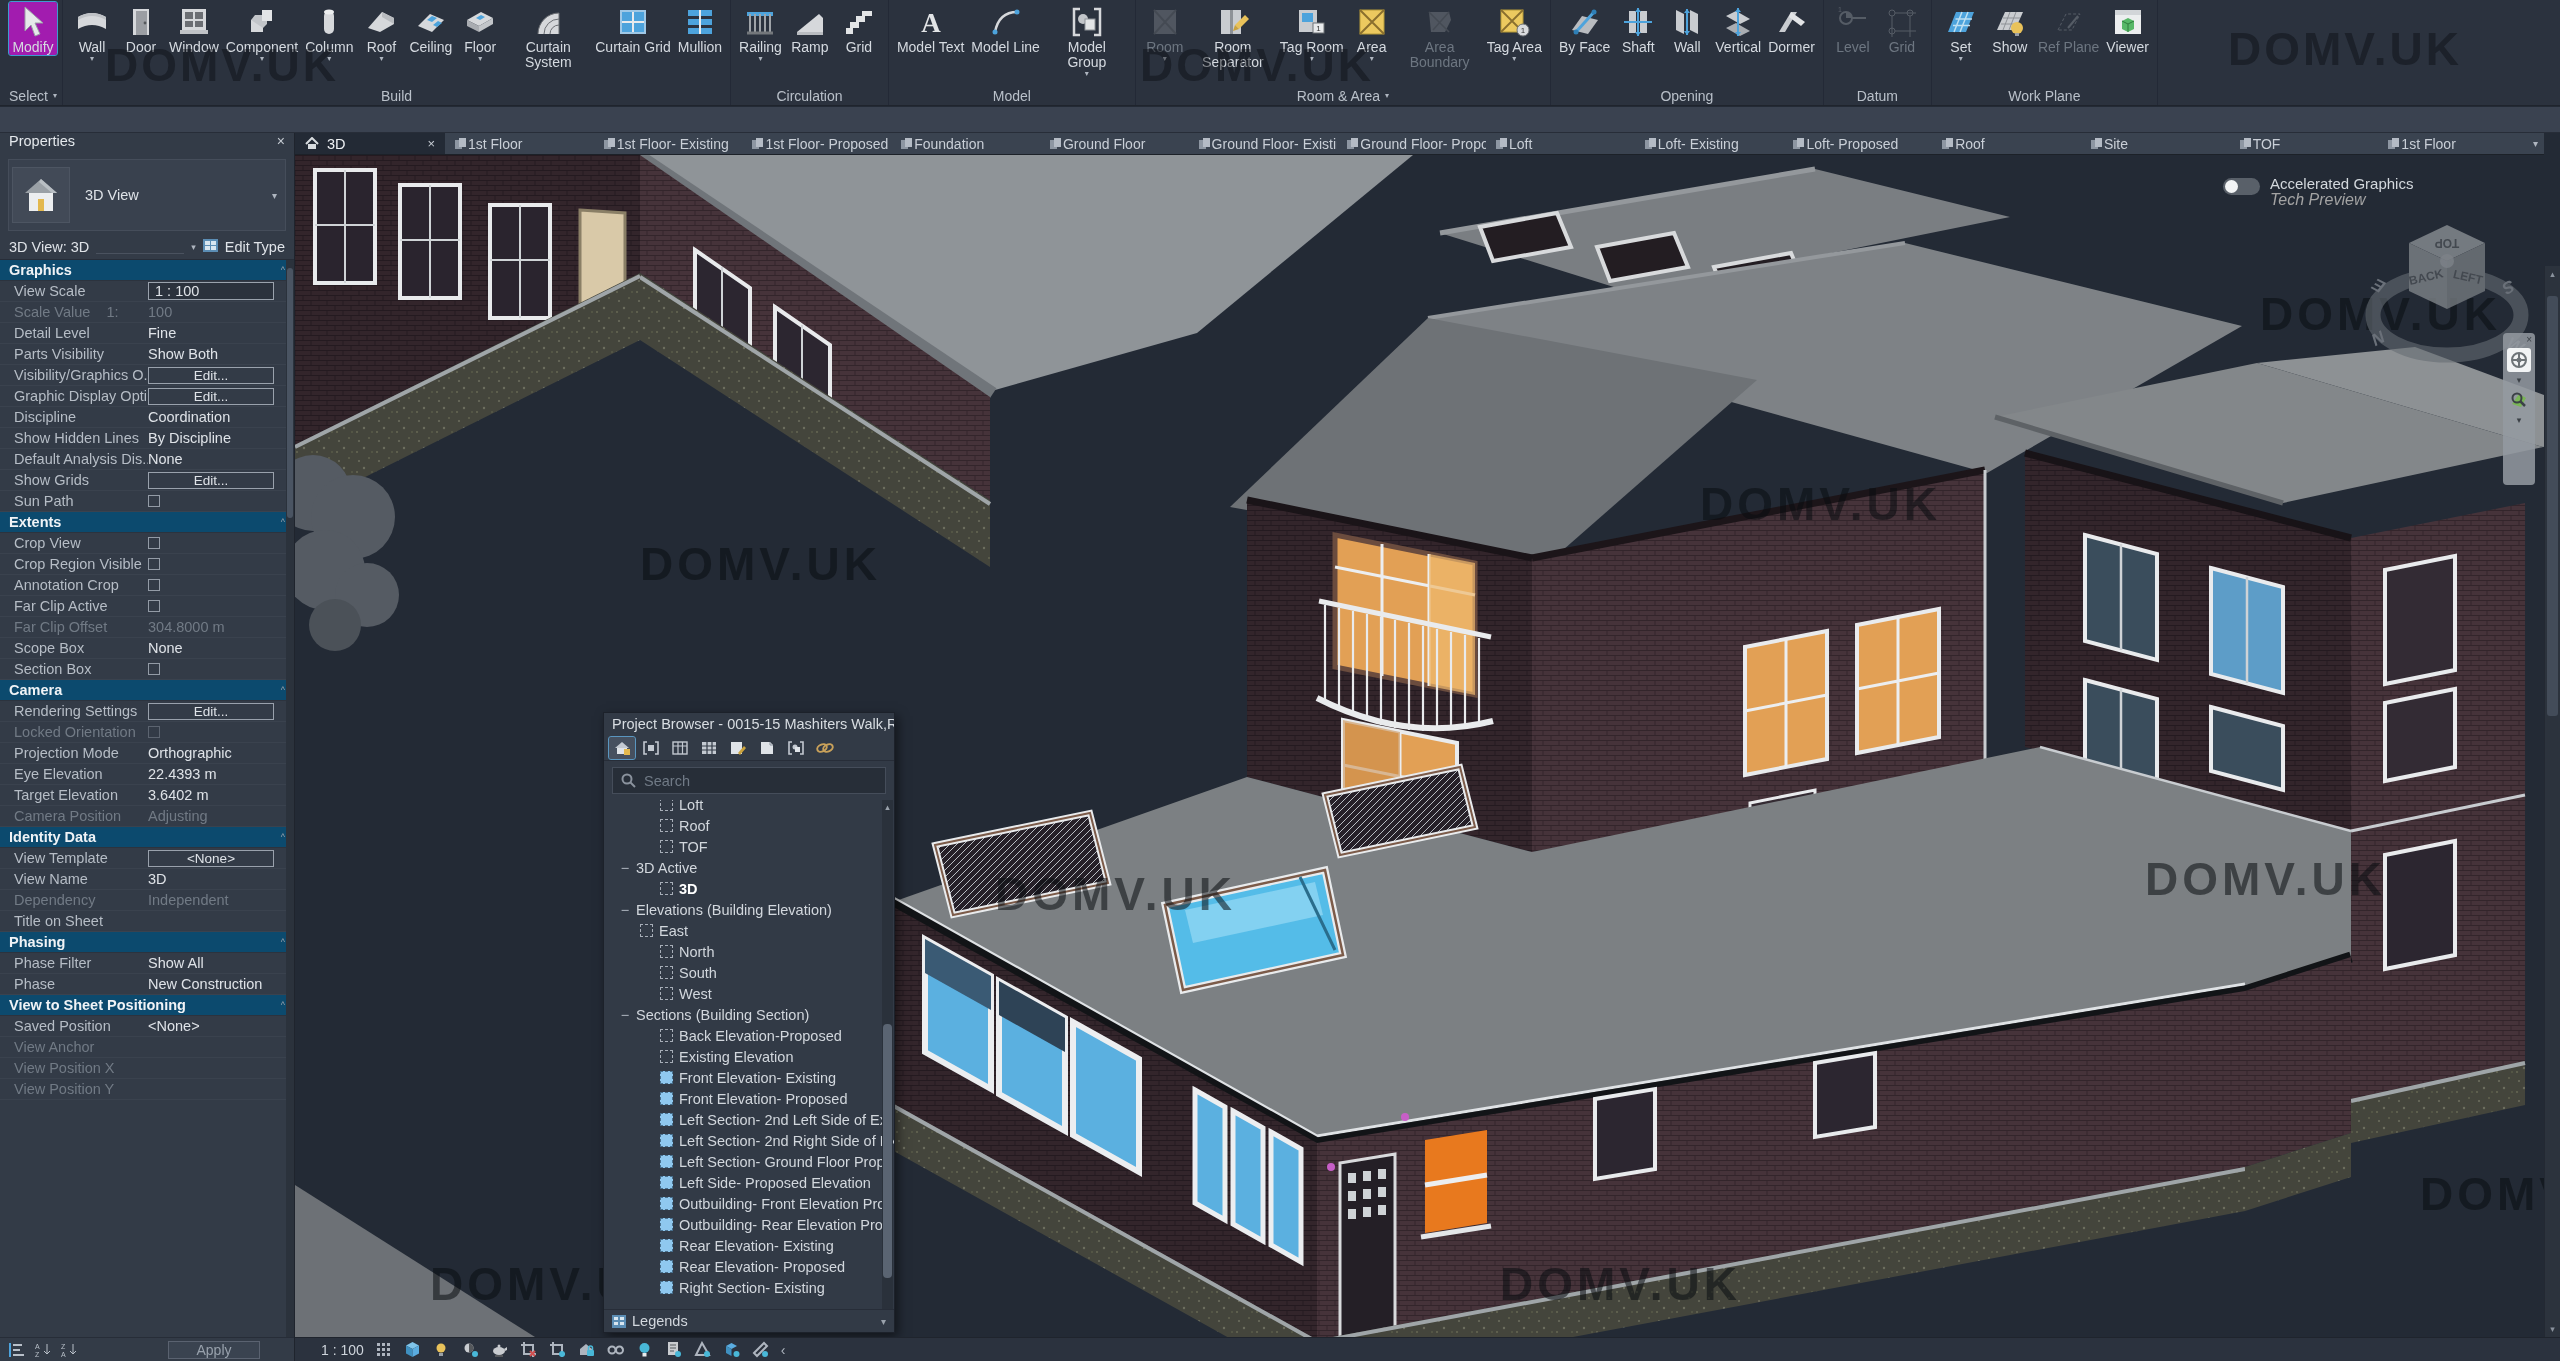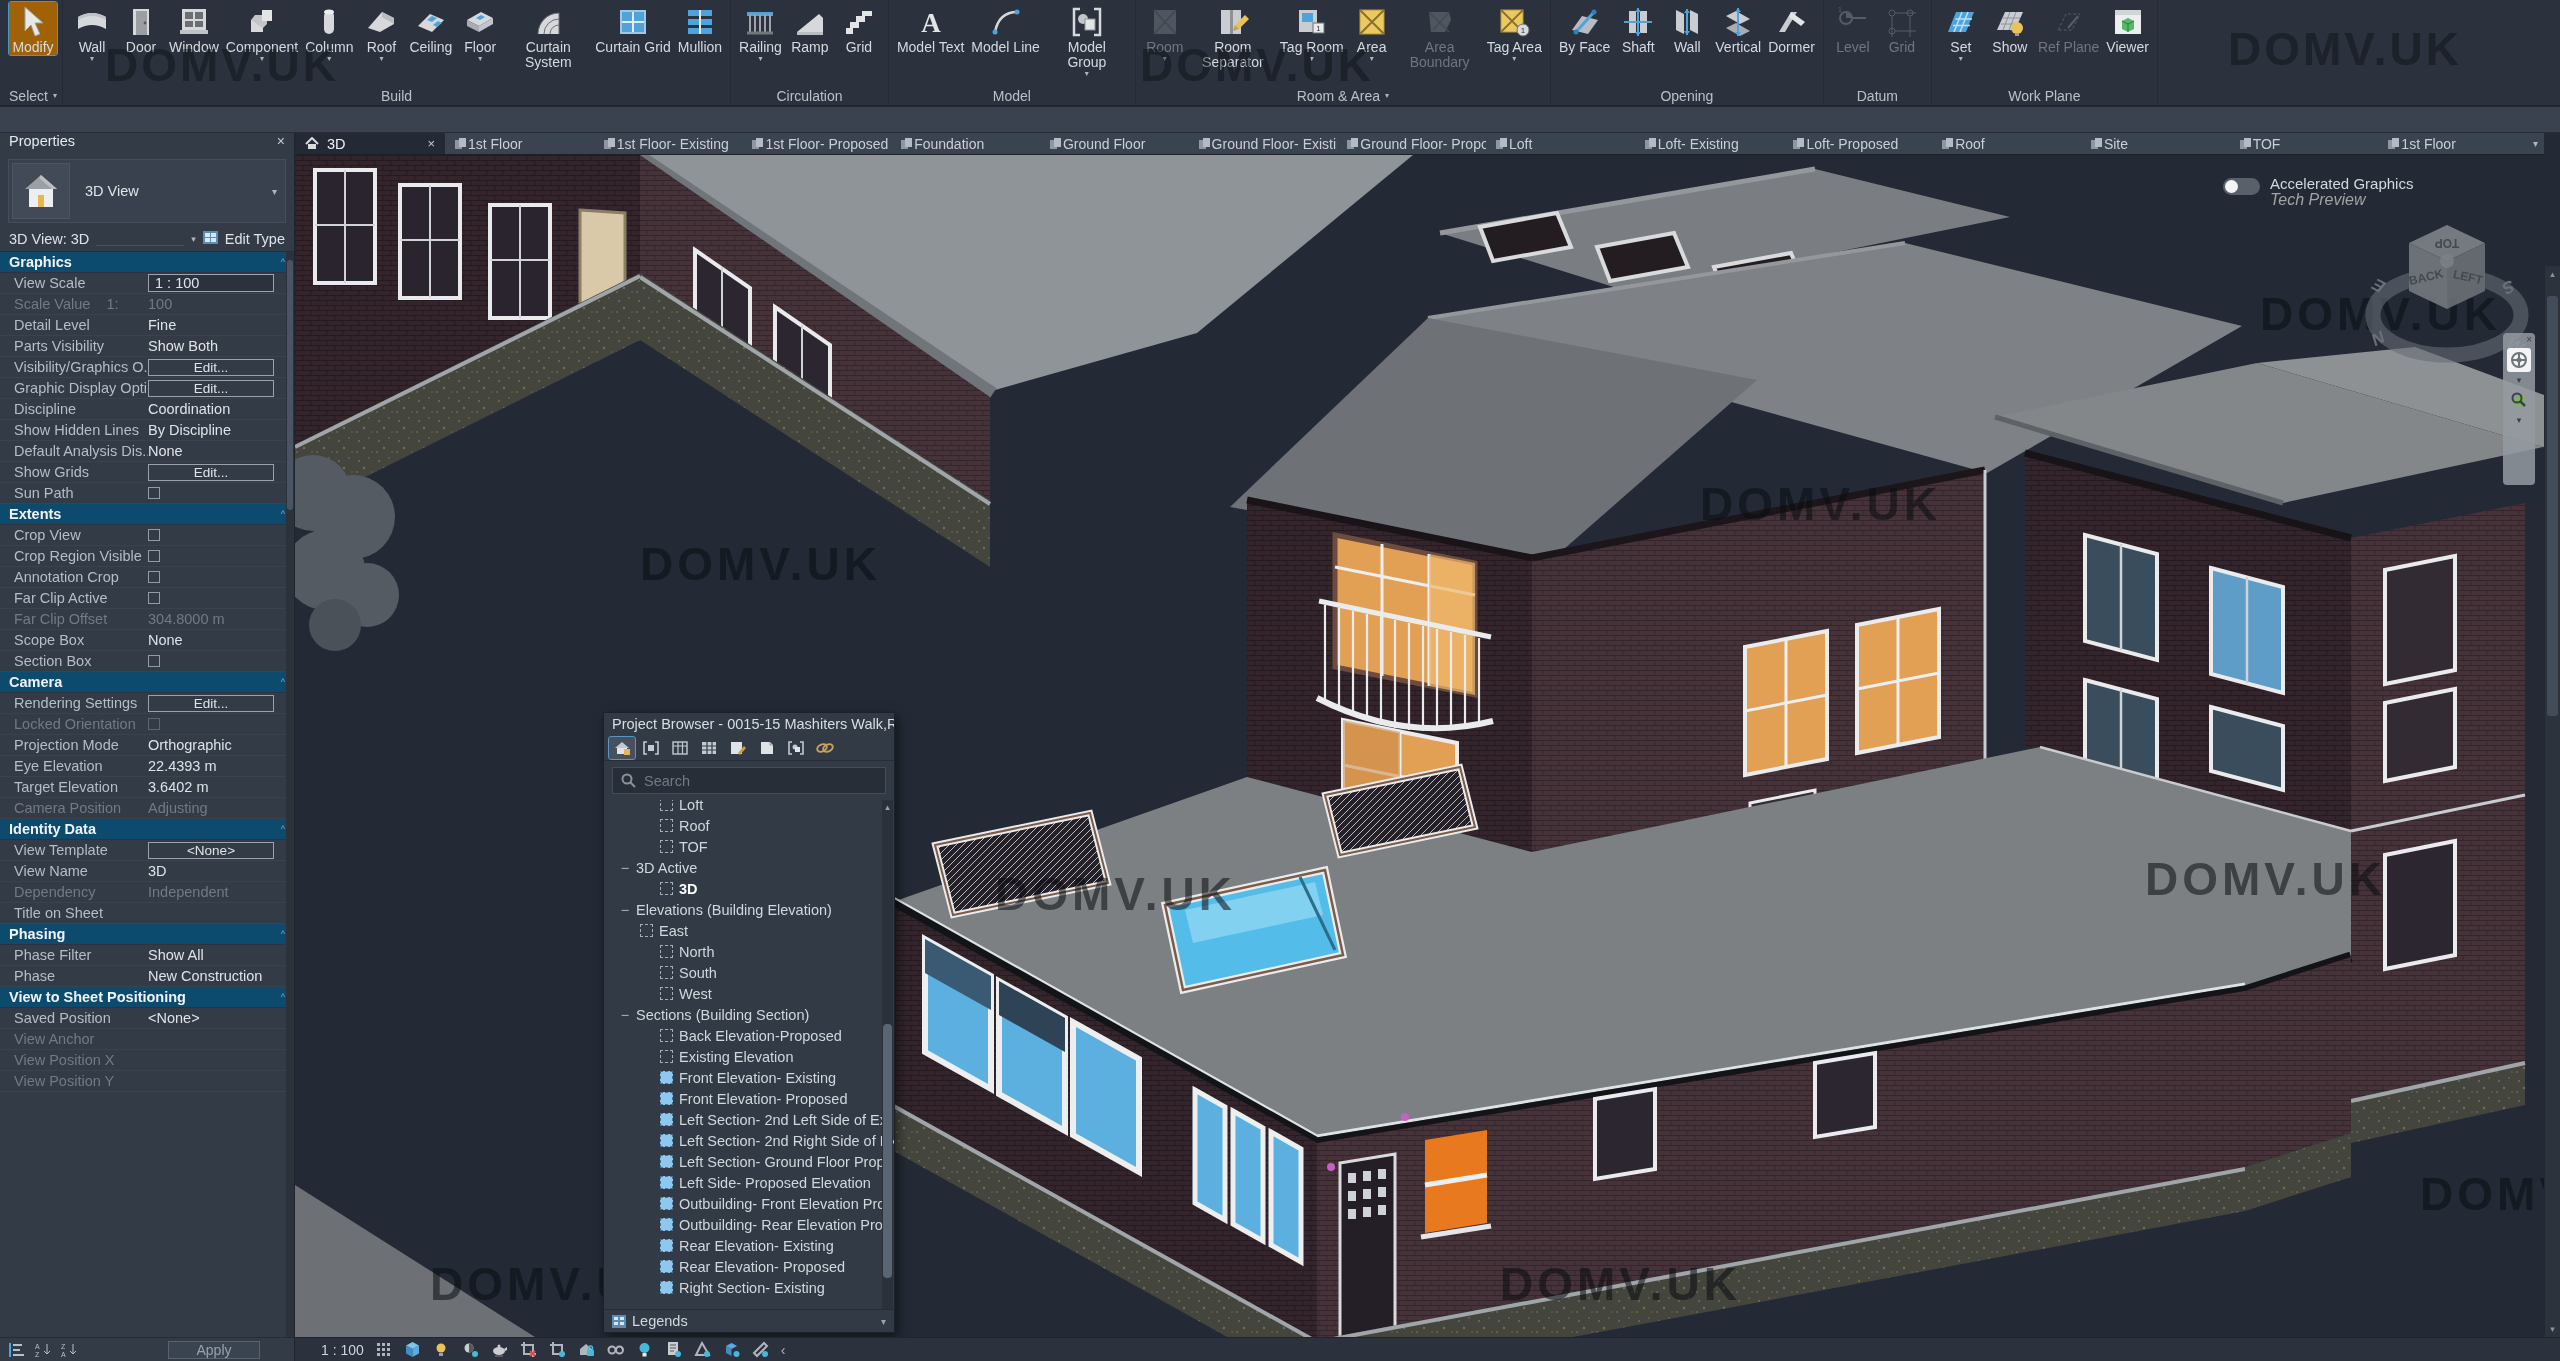--- a/index.html
+++ b/index.html
@@ -6,36 +6,36 @@
     font-family:"Liberation Sans",sans-serif;-webkit-font-smoothing:antialiased;}
   *{box-sizing:border-box;}
   
   .ribbon{position:absolute;top:0;left:0;right:0;height:106px;background:#2b323e;border-bottom:1px solid #1f242d;
     display:flex;align-items:stretch;padding-left:4px;}
   .rgroup{display:flex;flex-direction:column;padding:0 5px;border-right:1px solid #232936;}
   .rbuttons{flex:1;display:flex;align-items:flex-start;gap:1px;padding-top:2px;}
   .rbtn{min-width:48px;max-width:86px;display:flex;flex-direction:column;align-items:center;padding:2px 3px 0 3px;
     border-radius:2px;color:#d5dae0;font-size:14px;line-height:15px;text-align:center;cursor:default;}
   .rbtn .ricon{height:36px;display:flex;align-items:center;justify-content:center;}
-  .rbtn.active{background:#a16207;outline:1px solid #3e9bd0;}
+  .rbtn.active{background:#a21caf;outline:1px solid #3e9bd0;}
   .rbtn.disabled{color:#6d7681;}
   .rbtn.disabled svg{opacity:.38;}
   .caret{font-size:8px;color:#aeb5bf;line-height:7px;height:8px;}
   .glabel{height:19px;display:flex;align-items:center;justify-content:center;color:#b9c0c9;font-size:14px;gap:5px;}
   .glabel .caret{height:auto;}
   
   .optionsbar{position:absolute;top:107px;left:0;right:0;height:26px;background:#3a4250;border-bottom:1px solid #272d38;}
   
   .main{position:absolute;top:133px;left:0;right:0;bottom:0;}
   
   .props{position:absolute;left:0;top:0;width:295px;bottom:0;background:#333b47;border-right:1px solid #1f242d;
     display:flex;flex-direction:column;font-size:14.5px;color:#dfe3e8;}
   .ptitle{height:22px;display:flex;align-items:flex-start;padding:0 9px;color:#e4e8ec;}
   .ptitle .x{margin-left:auto;color:#c6ccd3;font-size:14px;}
-  .typebox{margin:4px 8px 3px 8px;background:#39414e;border:1px solid #454d5a;height:64px;display:flex;align-items:center;}
+  .typebox{margin:4px 8px 3px 8px;background:#39414e;border:1px solid #454d5a;height:72px;display:flex;align-items:center;}
   .typebox .tico{width:58px;height:56px;margin:3px;background:#424a57;border:1px solid #4d5562;display:flex;align-items:center;justify-content:center;}
   .typebox .tlab{margin-left:12px;}
   .typebox .caret{margin-left:auto;margin-right:8px;font-size:10px;height:auto;}
   .instbar{height:25px;display:flex;align-items:center;padding:0 9px;gap:7px;}
   .instbar .sp{flex:1;border-bottom:1px solid #4a525f;height:14px;}
   .instbar .chev{color:#aeb5bf;font-size:9px;}
   .prows{flex:1;overflow:hidden;position:relative;border-top:1px solid #272d38;}
   .psec{height:21px;background:#0c4a6e;display:flex;align-items:center;padding:0 9px;font-weight:bold;color:#f0f3f6;border-bottom:1px solid #2c333e;}
   .psec .pin{margin-left:auto;font-size:9px;color:#9aa2ad;font-weight:normal;}
   .prow{height:21px;display:flex;align-items:center;border-bottom:1px solid #3a424e;padding-left:14px;}

